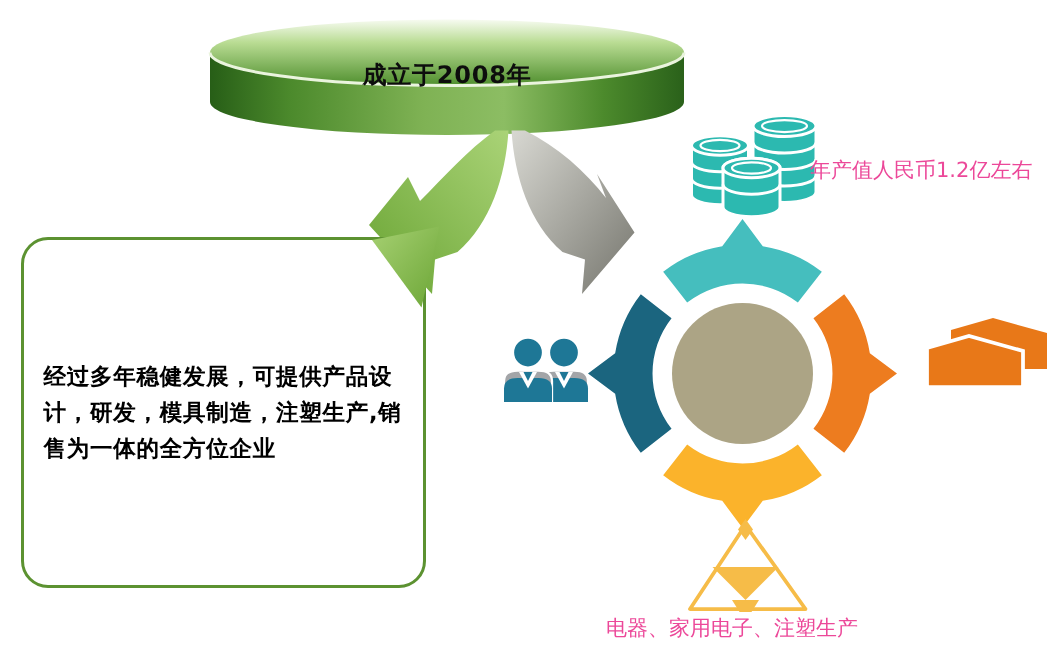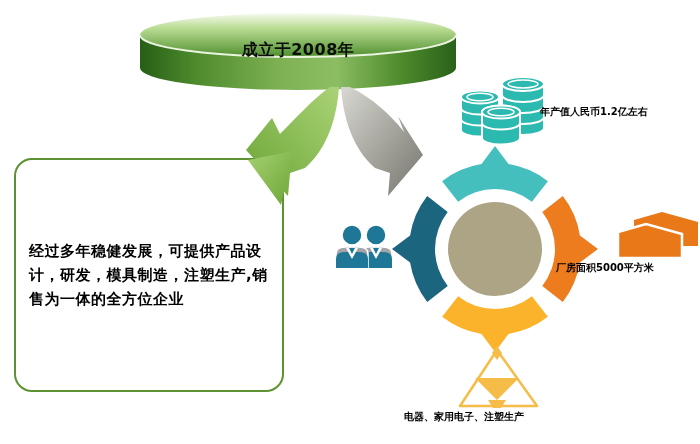--- a/index.html
+++ b/index.html
@@ -2,21 +2,21 @@
 <html><head>
 <meta charset="utf-8">
 <style>
   html,body{margin:0;padding:0;background:#ffffff;}
   #stage{
     position:relative;width:700px;height:444px;background:#ffffff;overflow:hidden;
     font-family:"DejaVu Sans",sans-serif;
   }
   .abs{position:absolute;}
   .label{
-    position:absolute;font-size:10px;font-weight:bold;color:#000000;
+    position:absolute;font-size:14px;font-weight:normal;color:#ec4899;
     white-space:nowrap;line-height:1.2;
   }
   #cylinder-label{
     position:absolute;left:138px;top:40px;width:320px;text-align:center;
     font-size:16px;font-weight:bold;color:#0d0d0d;letter-spacing:0.5px;
   }
   #description-box{
     position:absolute;left:14px;top:158px;width:270px;height:234px;
     background:#ffffff;border:2px solid #5c9231;border-radius:18px;
     display:flex;align-items:center;box-sizing:border-box;
@@ -129,21 +129,20 @@
       <circle cx="22" cy="17" r="10" fill="#1e7796" stroke="#ffffff" stroke-width="1.5"></circle>
       <polygon points="16,30 28,30 22,41" fill="#ffffff"></polygon>
       <polygon points="19,30 25,30 22,36" fill="#1e7796"></polygon>
     </g>
   </svg>
 
   <svg class="abs" style="left:614px;top:208px;" width="88" height="54" aria-hidden="true">
     <polygon points="20,12 48,4 84,14 84,38 20,38" fill="#e87818"></polygon>
     <polygon points="4,24 32,16 68,26 68,50 4,50" fill="#e87818" stroke="#ffffff" stroke-width="2.5"></polygon>
   </svg>
-  <div class="label" style="left:556px;top:262px;">厂房面积5000平方米</div>
 
   <svg class="abs" style="left:455px;top:344px;" width="90" height="68" aria-hidden="true">
     <g fill="#f6bc48">
       <polygon points="42,6 5,62 82,62" fill="none" stroke="#f6bc48" stroke-width="2.5" stroke-linejoin="round"></polygon>
       <polygon points="42,2 47,9 42,16 37,9"></polygon>
       <polygon points="20,34 64,34 42,56"></polygon>
       <polygon points="33,56 51,56 46,64 38,64"></polygon>
     </g>
   </svg>
   <div class="label" style="left:404px;top:411px;">电器、家用电子、注塑生产</div>

